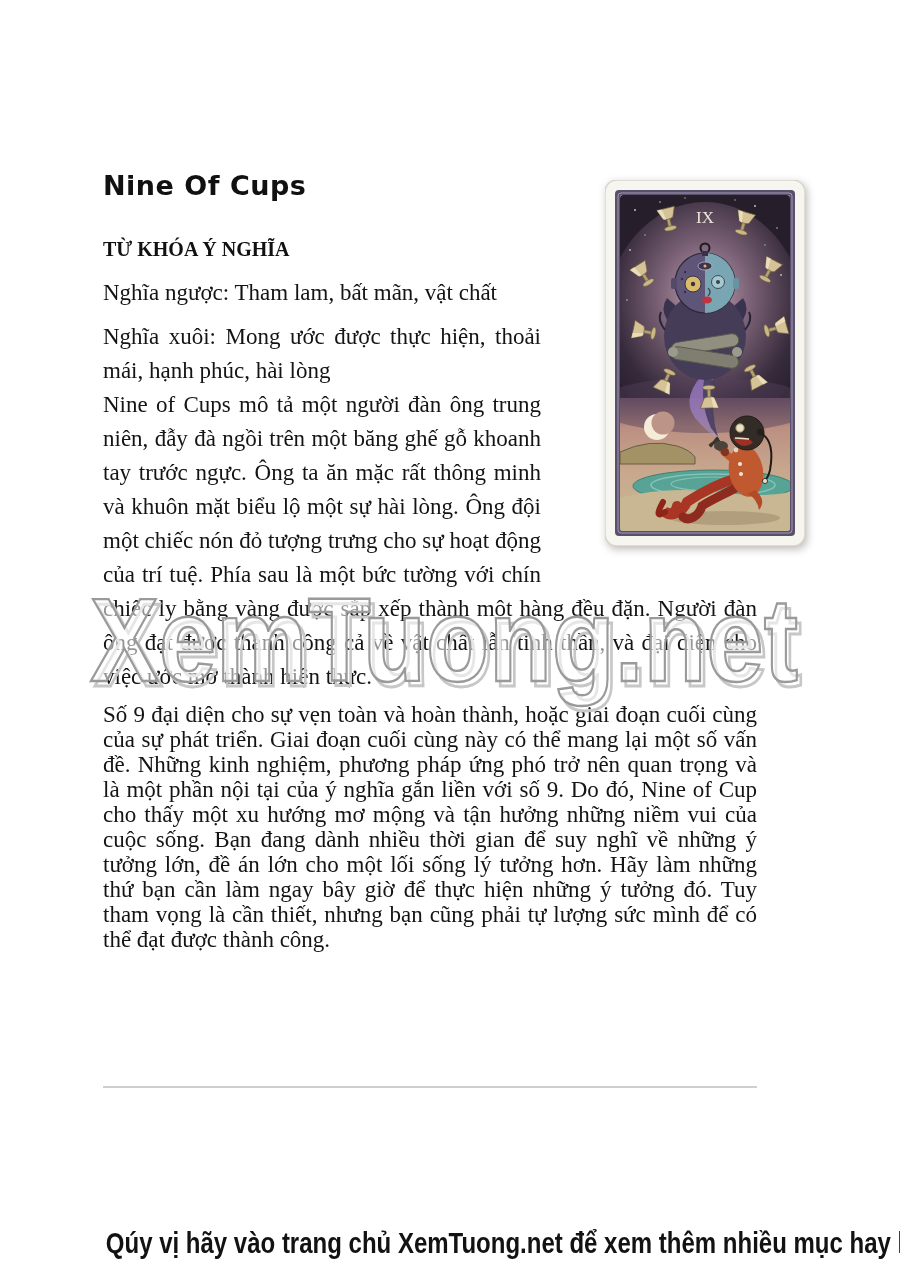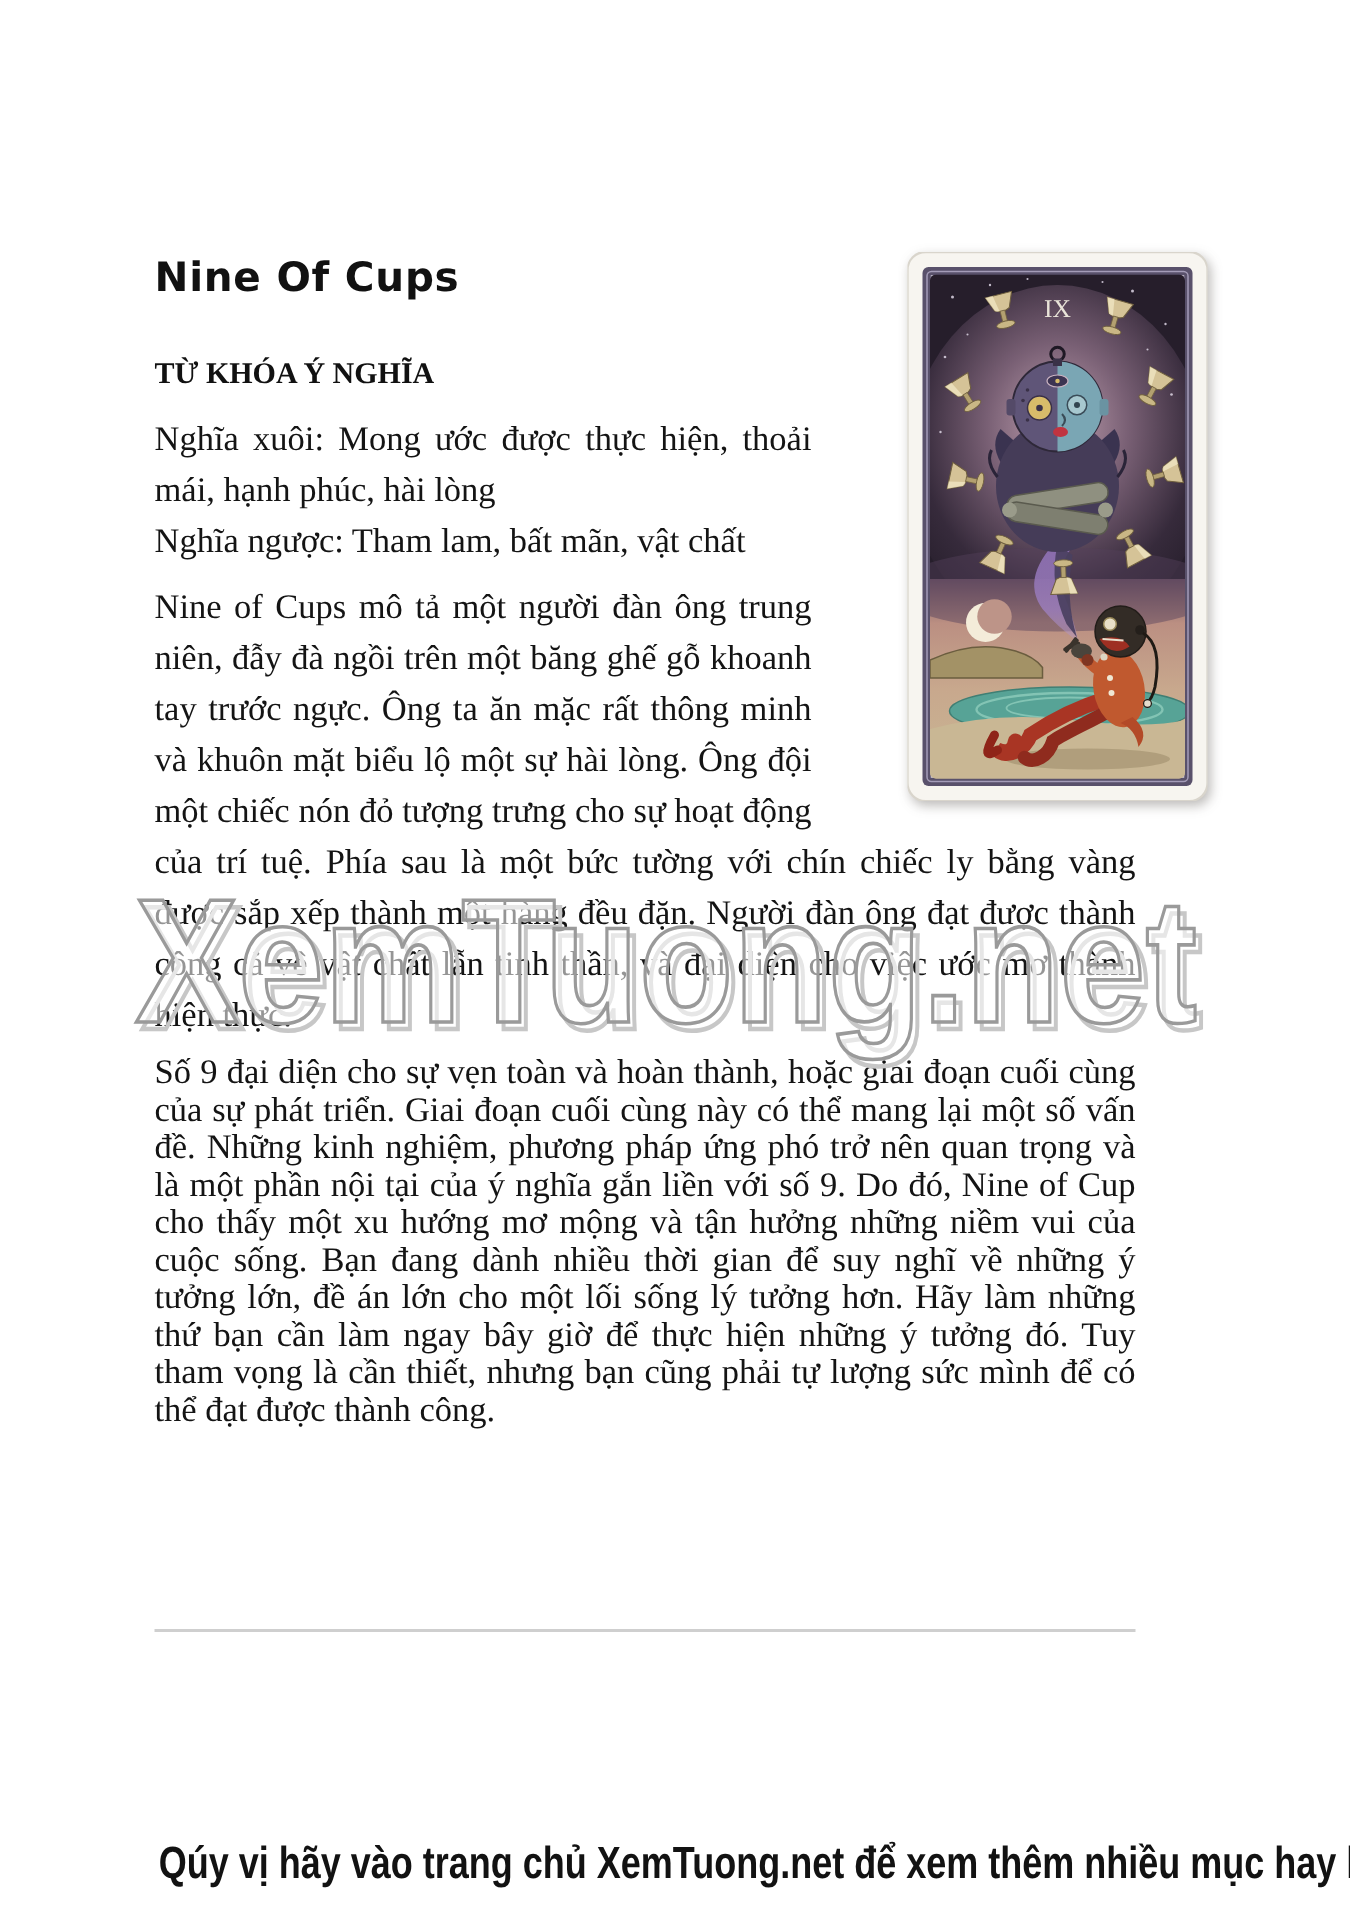--- a/index.html
+++ b/index.html
@@ -1,21 +1,21 @@
 <!DOCTYPE html>
 <html><head>
 <meta charset="utf-8">
 <style>
   * { margin:0; padding:0; box-sizing:border-box; }
   html,body { width:900px; height:1274px; background:#ffffff; overflow:hidden; position:relative;
               font-family:"Liberation Serif", serif; color:#1a1a1a; }
 
   .page { position:absolute; left:103px; top:168px; width:654px; }
 
-  .card-float { float:right; width:200px; height:366px; margin:0 0 16px 16px;padding-left:48px; }
+  .card-float { float:right; width:200px; height:366px; margin:12px 0 16px 16px;padding-left:48px; }
   .card-float svg { display:block; filter:drop-shadow(2px 3px 4px rgba(60,55,50,.35)); }
 
   h1.doc-title { font-family:"DejaVu Sans","Liberation Sans",sans-serif; font-weight:bold;
                  font-size:27px; line-height:36px; letter-spacing:.5px; margin-bottom:30px; color:#111; }
 
   h2.sec-head { font-family:"Liberation Serif",serif; font-weight:bold; font-size:20px;
                 line-height:30px; margin-bottom:12px; color:#111; }
   h2.tight { margin-top:6px; }
 
   p.body-text { font-size:23px; line-height:34px; text-align:justify; color:#141414; }
@@ -190,22 +190,22 @@
       </g>
 
       <text x="100" y="43" text-anchor="middle" font-family="Liberation Serif, serif" font-size="17" fill="#e9e4d8">IX</text>
     </svg>
   </div>
 
   <h1 class="doc-title">Nine Of Cups</h1>
 
   <h2 class="sec-head">TỪ KHÓA Ý NGHĨA</h2>
 
+  <p class="body-text gap-after">Nghĩa ngược: Tham lam, bất mãn, vật chất</p>
   <p class="body-text mb">Nghĩa xuôi: Mong ước được thực hiện, thoải mái, hạnh phúc, hài lòng</p>
-  <p class="body-text gap-after">Nghĩa ngược: Tham lam, bất mãn, vật chất</p>
 
 
   <p class="body-text">Nine of Cups mô tả một người đàn ông trung niên, đẫy đà ngồi trên một băng ghế gỗ khoanh tay trước ngực. Ông ta ăn mặc rất thông minh và khuôn mặt biểu lộ một sự hài lòng. Ông đội một chiếc nón đỏ tượng trưng cho sự hoạt động của trí tuệ. Phía sau là một bức tường với chín chiếc ly bằng vàng được sắp xếp thành một hàng đều đặn. Người đàn ông đạt được thành công cả về vật chất lẫn tinh thần, và đại diện cho việc ước mơ thành hiện thực.</p>
 
 
   <p class="body-text meaning">Số 9 đại diện cho sự vẹn toàn và hoàn thành, hoặc giai đoạn cuối cùng của sự phát triển. Giai đoạn cuối cùng này có thể mang lại một số vấn đề. Những kinh nghiệm, phương pháp ứng phó trở nên quan trọng và là một phần nội tại của ý nghĩa gắn liền với số 9. Do đó, Nine of Cup cho thấy một xu hướng mơ mộng và tận hưởng những niềm vui của cuộc sống. Bạn đang dành nhiều thời gian để suy nghĩ về những ý tưởng lớn, đề án lớn cho một lối sống lý tưởng hơn. Hãy làm những thứ bạn cần làm ngay bây giờ để thực hiện những ý tưởng đó. Tuy tham vọng là cần thiết, nhưng bạn cũng phải tự lượng sức mình để có thể đạt được thành công.</p>
 </div>
 
 <div class="watermark">
   <svg width="726" height="164" viewBox="0 0 726 164" xmlns="http://www.w3.org/2000/svg">

